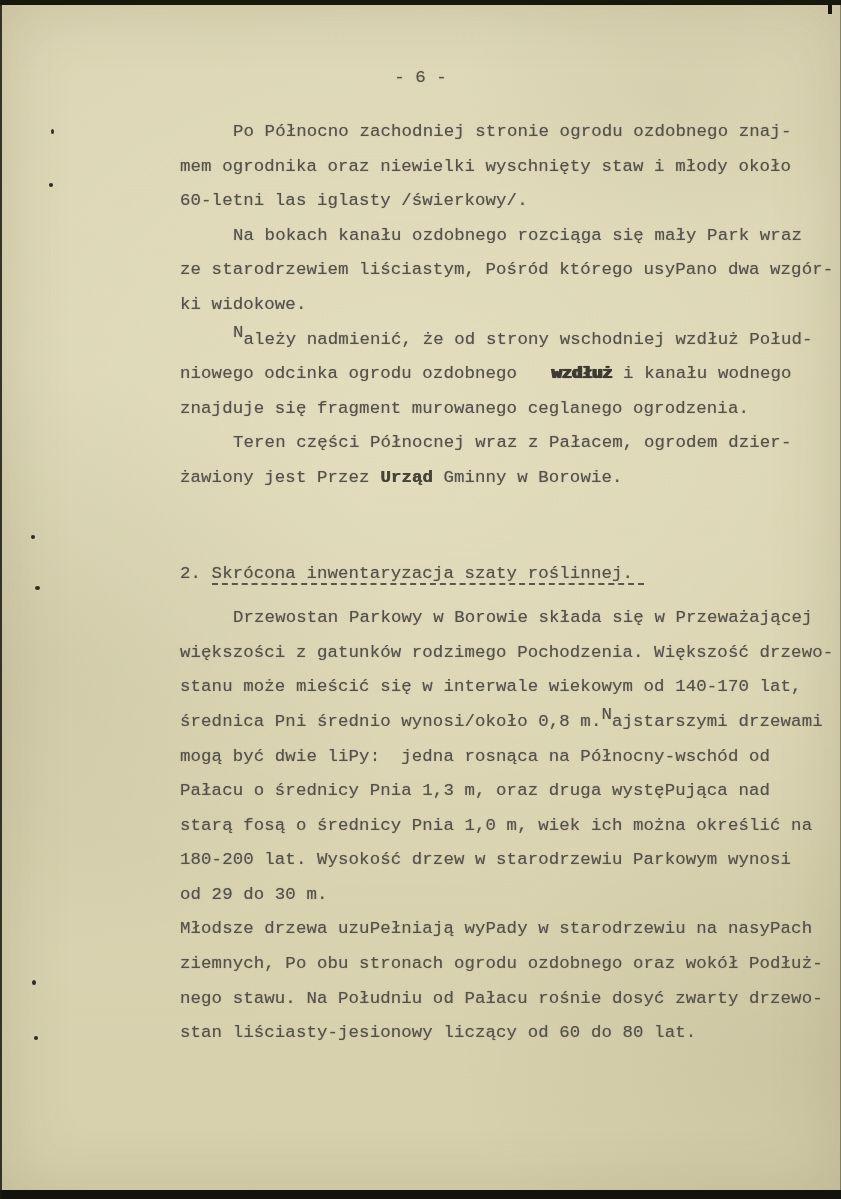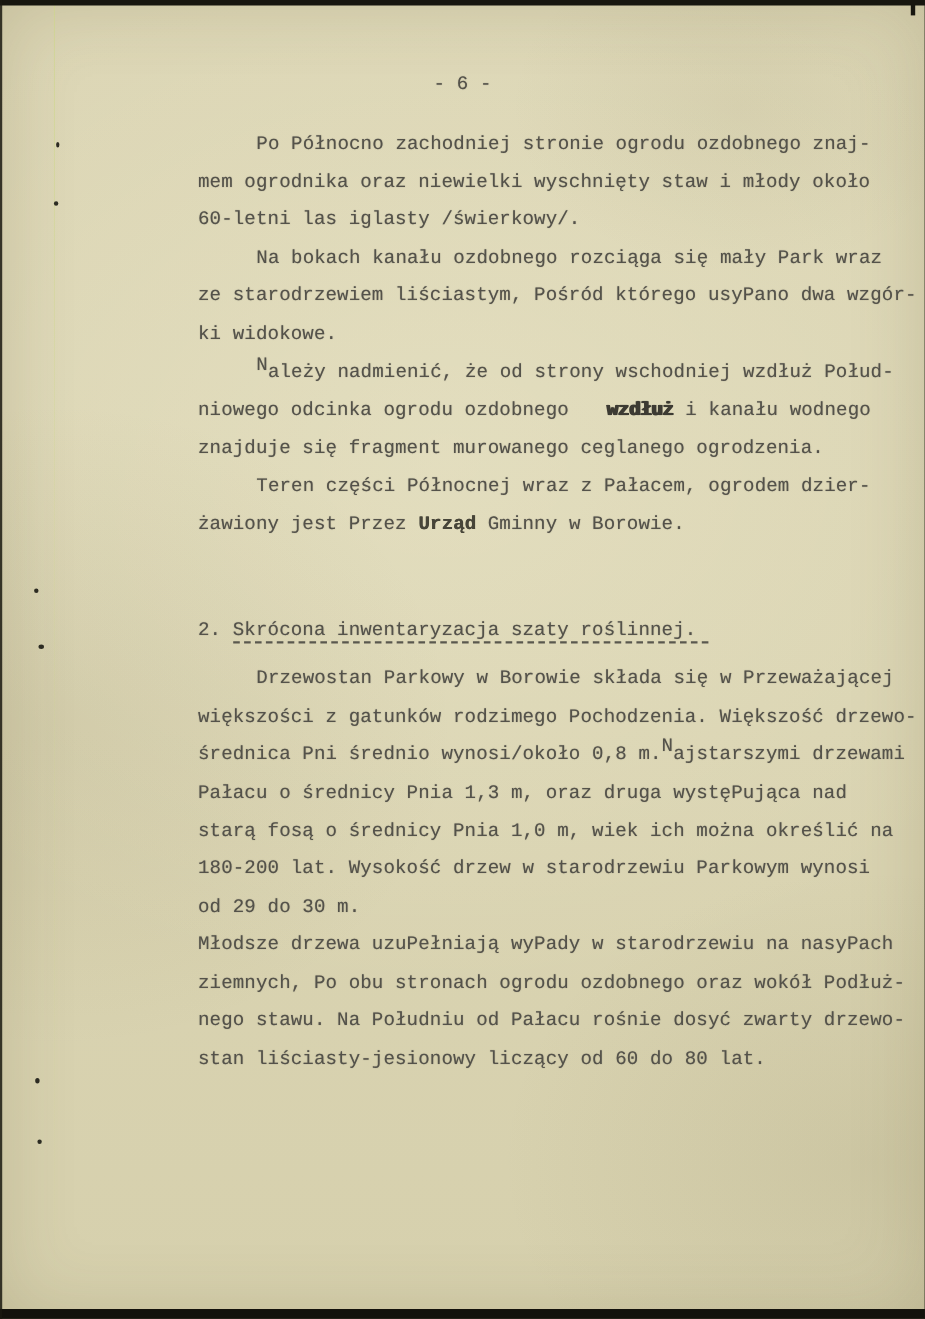--- a/index.html
+++ b/index.html
@@ -120,21 +120,23 @@
       <div class="block paragraph indent">
         <div class="line first">Teren części Północnej wraz z Pałacem, ogrodem dzier-</div>
         <div class="line"><span>żawiony jest Przez </span><span class="bold-ink">Urząd</span><span> Gminny w Borowie.</span></div>
       </div>
       <div class="block heading">
         <div class="line"><span>2. </span><span class="underlined">Skrócona inwentaryzacja szaty roślinnej.</span></div>
       </div>
       <div class="block paragraph indent">
         <div class="line first">Drzewostan Parkowy w Borowie składa się w Przeważającej</div>
         <div class="line">większości z gatunków rodzimego Pochodzenia. Większość drzewo-</div>
+        <div class="line">stanu może mieścić się w interwale wiekowym od 140-170 lat,</div>
         <div class="line"><span>średnica Pni średnio wynosi/około 0,8 m.</span><span class="raised">N</span><span>ajstarszymi drzewami</span></div>
+        <div class="line">mogą być dwie liPy:  jedna rosnąca na Północny-wschód od</div>
         <div class="line">Pałacu o średnicy Pnia 1,3 m, oraz druga wystęPująca nad</div>
         <div class="line">starą fosą o średnicy Pnia 1,0 m, wiek ich można określić na</div>
         <div class="line">180-200 lat. Wysokość drzew w starodrzewiu Parkowym wynosi</div>
         <div class="line">od 29 do 30 m.</div>
       </div>
       <div class="block paragraph">
         <div class="line first">Młodsze drzewa uzuPełniają wyPady w starodrzewiu na nasyPach</div>
         <div class="line">ziemnych, Po obu stronach ogrodu ozdobnego oraz wokół Podłuż-</div>
         <div class="line">nego stawu. Na Południu od Pałacu rośnie dosyć zwarty drzewo-</div>
         <div class="line">stan liściasty-jesionowy liczący od 60 do 80 lat.</div>

